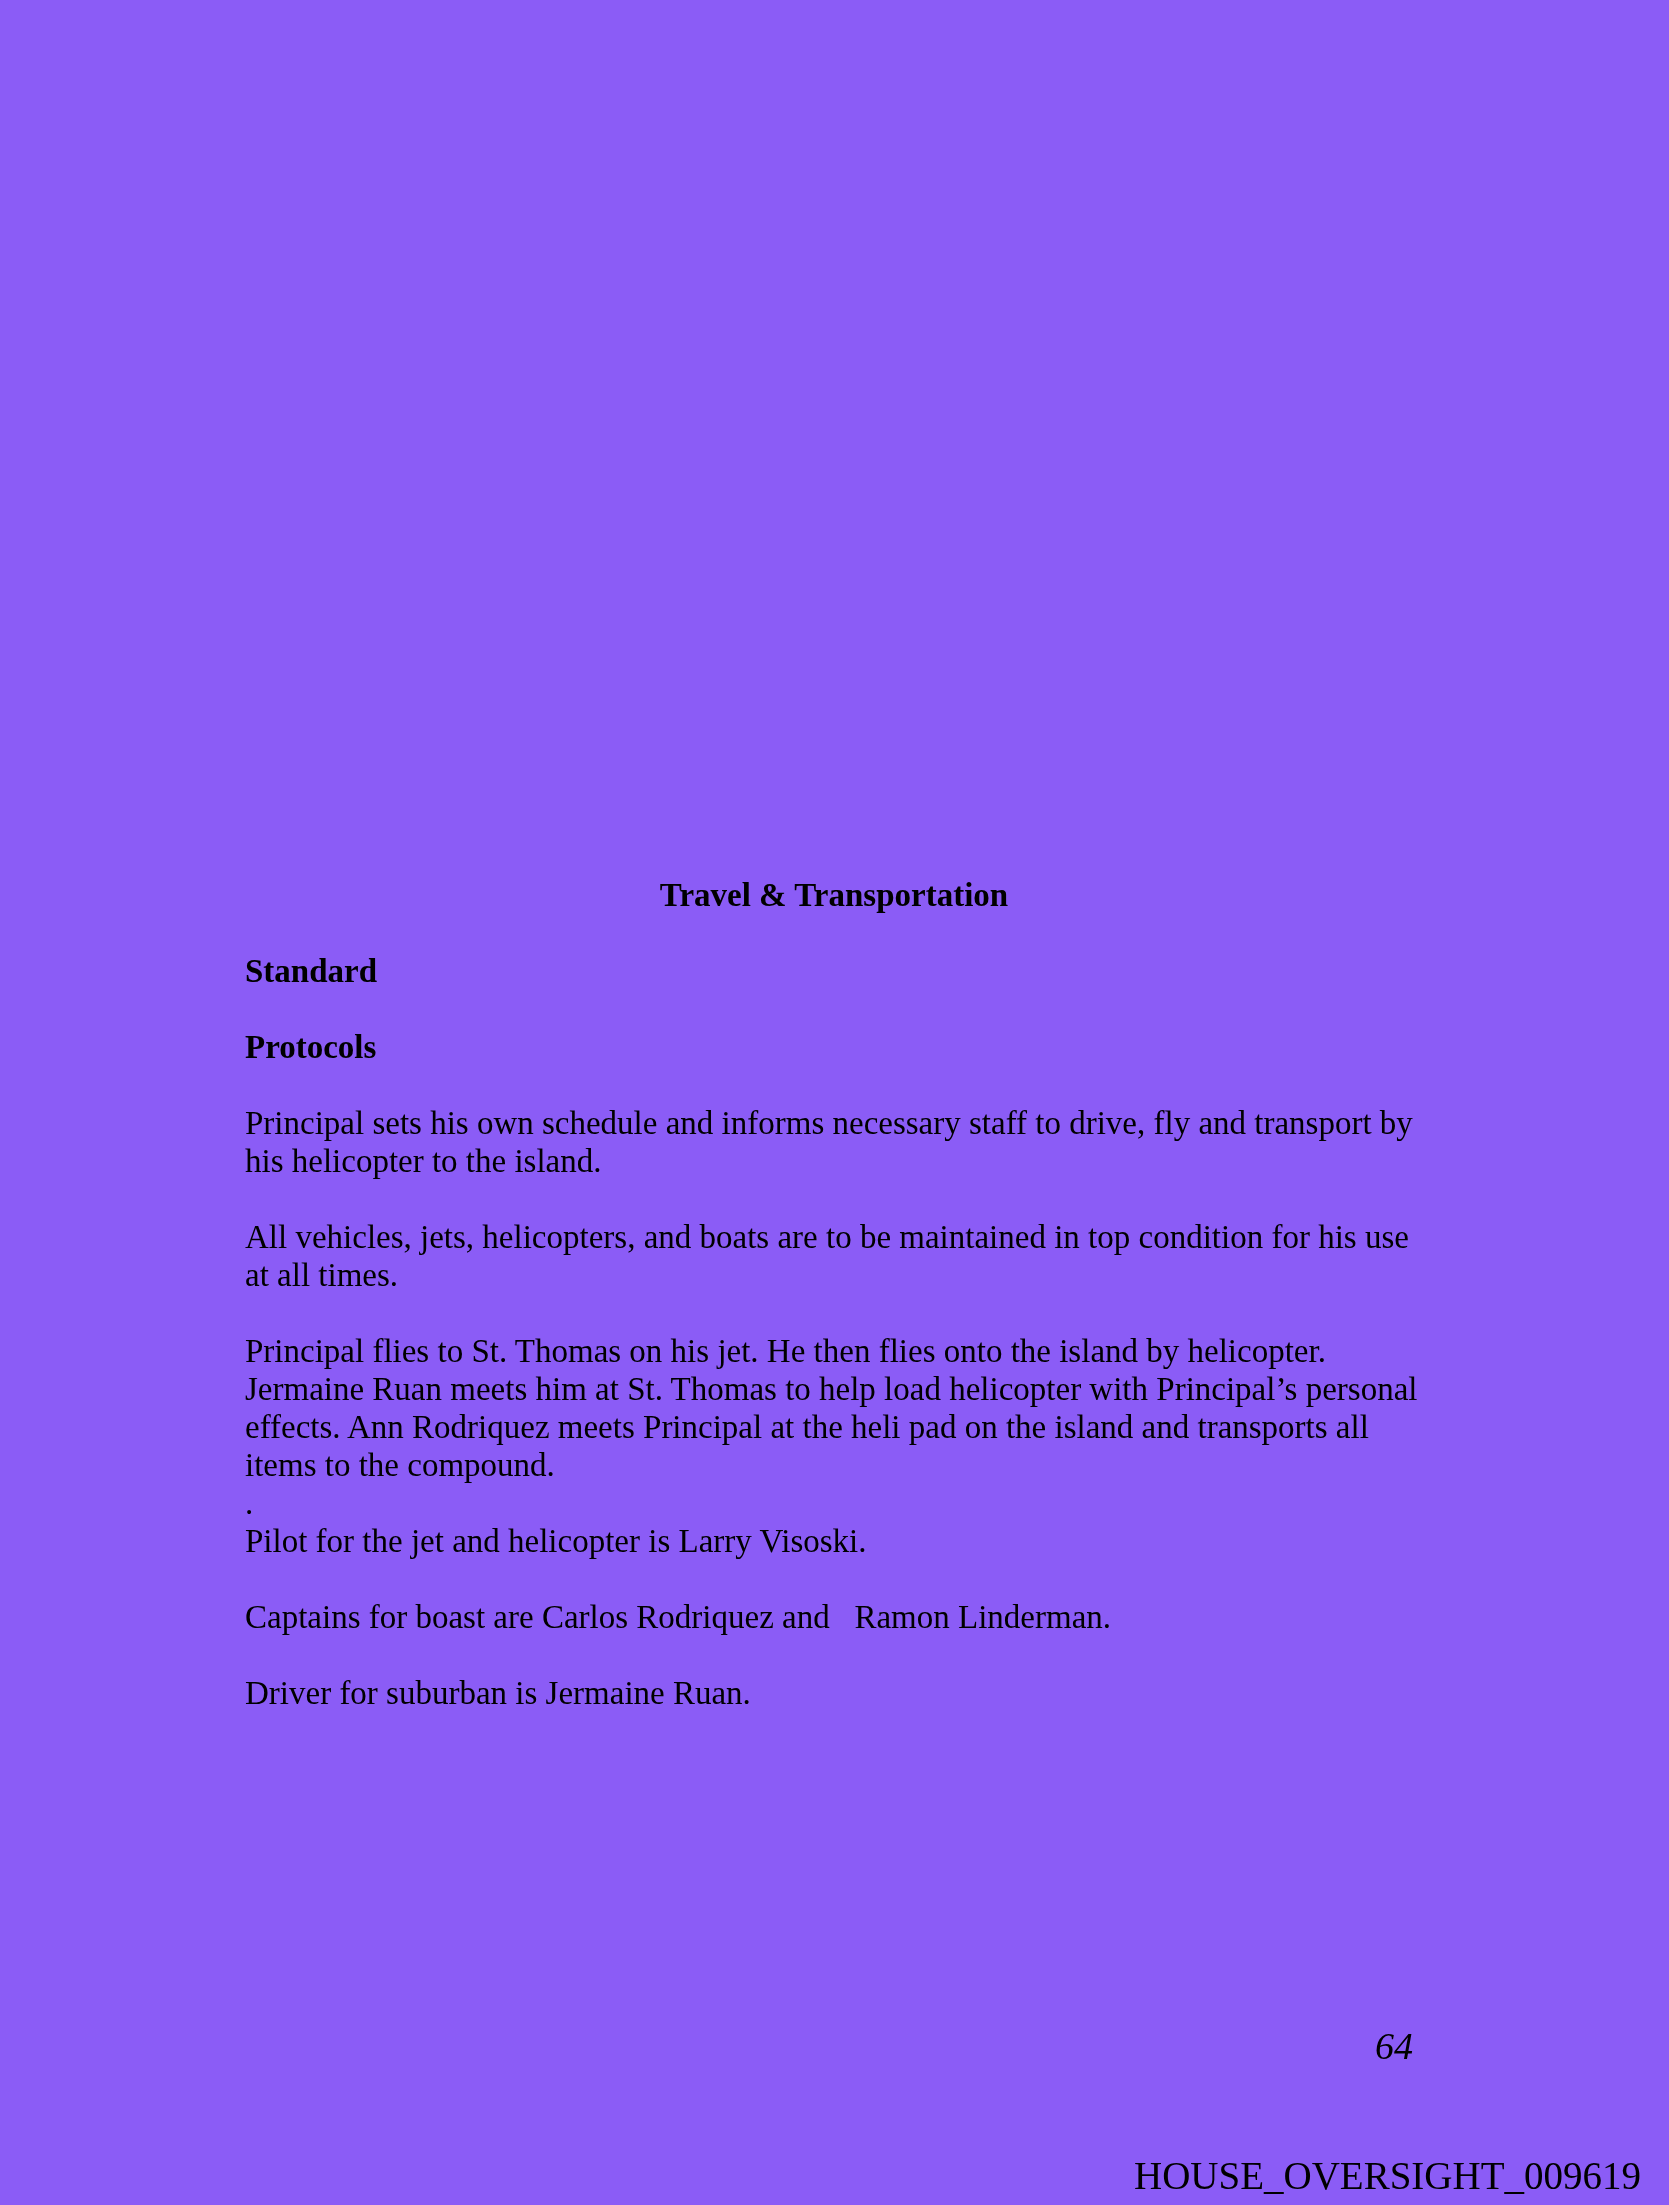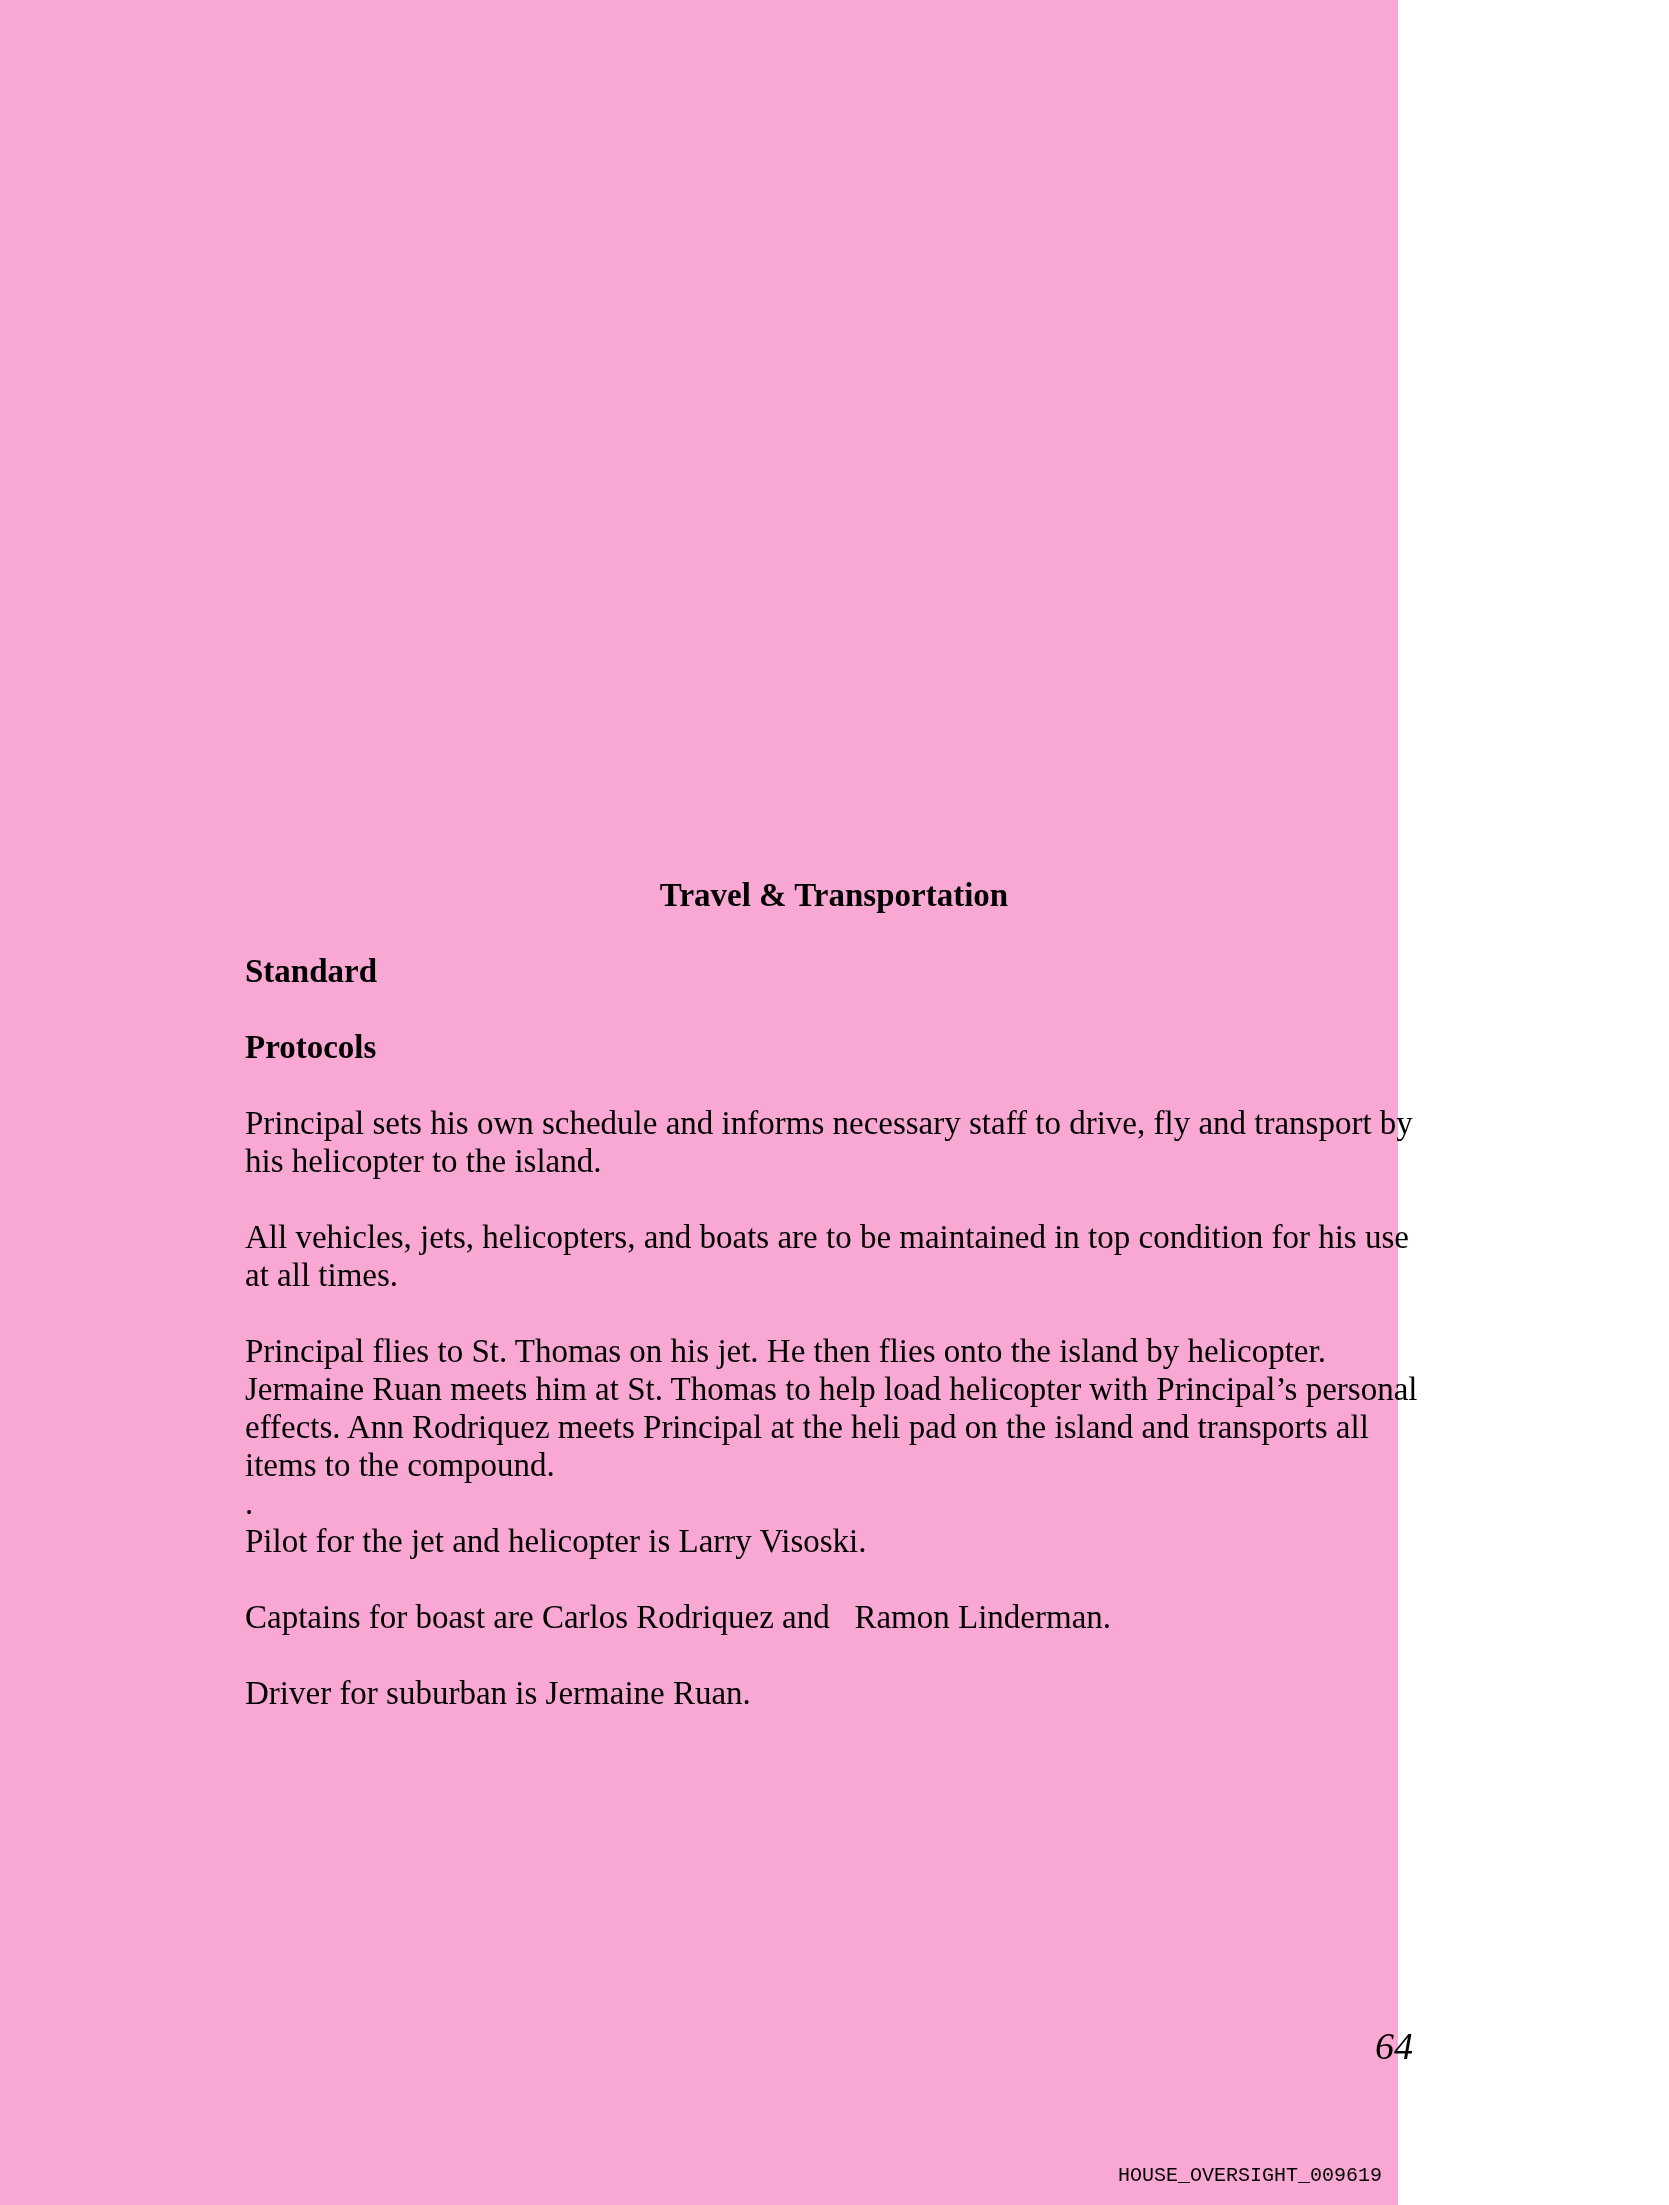--- a/index.html
+++ b/index.html
@@ -8,24 +8,23 @@
     height: 2205px;
     background: #ffffff;
     position: relative;
     overflow: hidden;
     font-family: "Liberation Serif", serif;
     color: #000000;
   }
   .page {
     position: absolute;
     top: 0; left: 0;
-    width: 1378px;
+    width: 1669px;
     height: 2205px;
-    background: #f9a8d4;
-    padding-left: 20px;
+    background: #8b5cf6;
   }
   .content {
     position: absolute;
     left: 245px;
     top: 876px;
     width: 1178px;
     font-family: "Liberation Serif", serif;
     font-size: 33px;
     line-height: 38px;
     text-align: left;
@@ -54,24 +53,24 @@
     position: absolute;
     left: 1375px;
     top: 2027px;
     font-family: "Liberation Serif", serif;
     font-size: 38px;
     line-height: 38px;
     font-style: italic;
   }
   .bates {
     position: absolute;
-    right: 16px;
+    right: 28px;
     top: 2159px;
-    font-family: Liberation Mono, monospace;
-    font-size: 20px;
+    font-family: Liberation Serif, serif;
+    font-size: 39px;
     line-height: 34px;
     letter-spacing: 0px;
   }
 </style>
 </head>
 <body>
 
 <div class="page">
 
   <main class="content">

